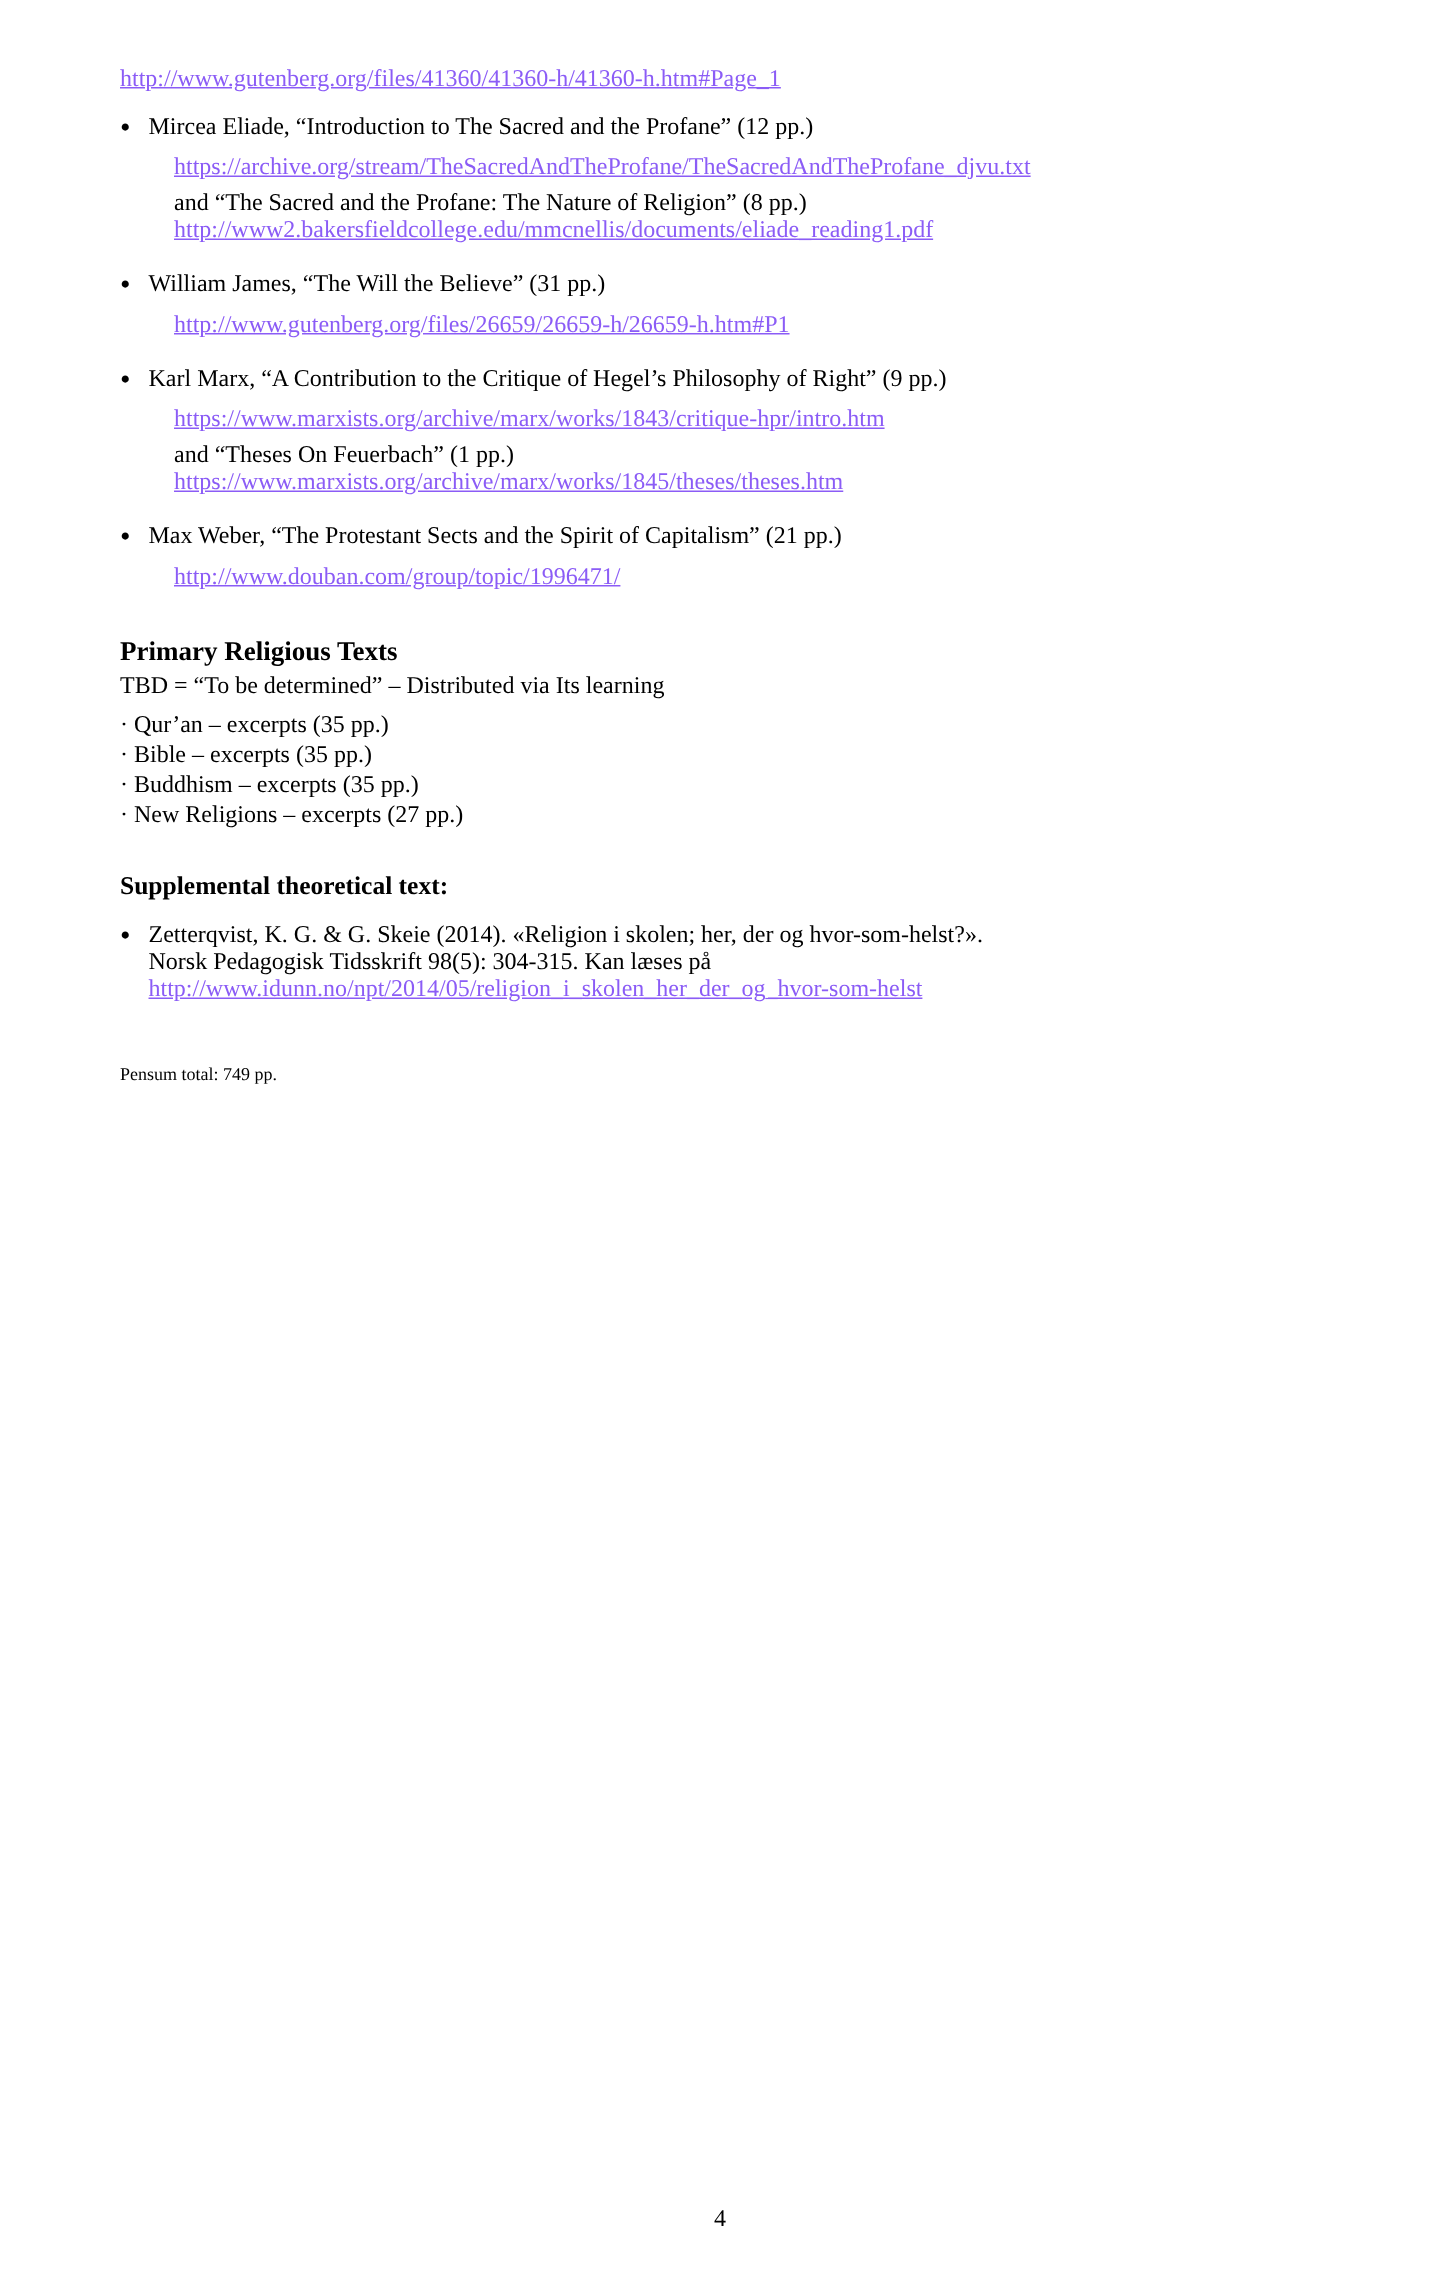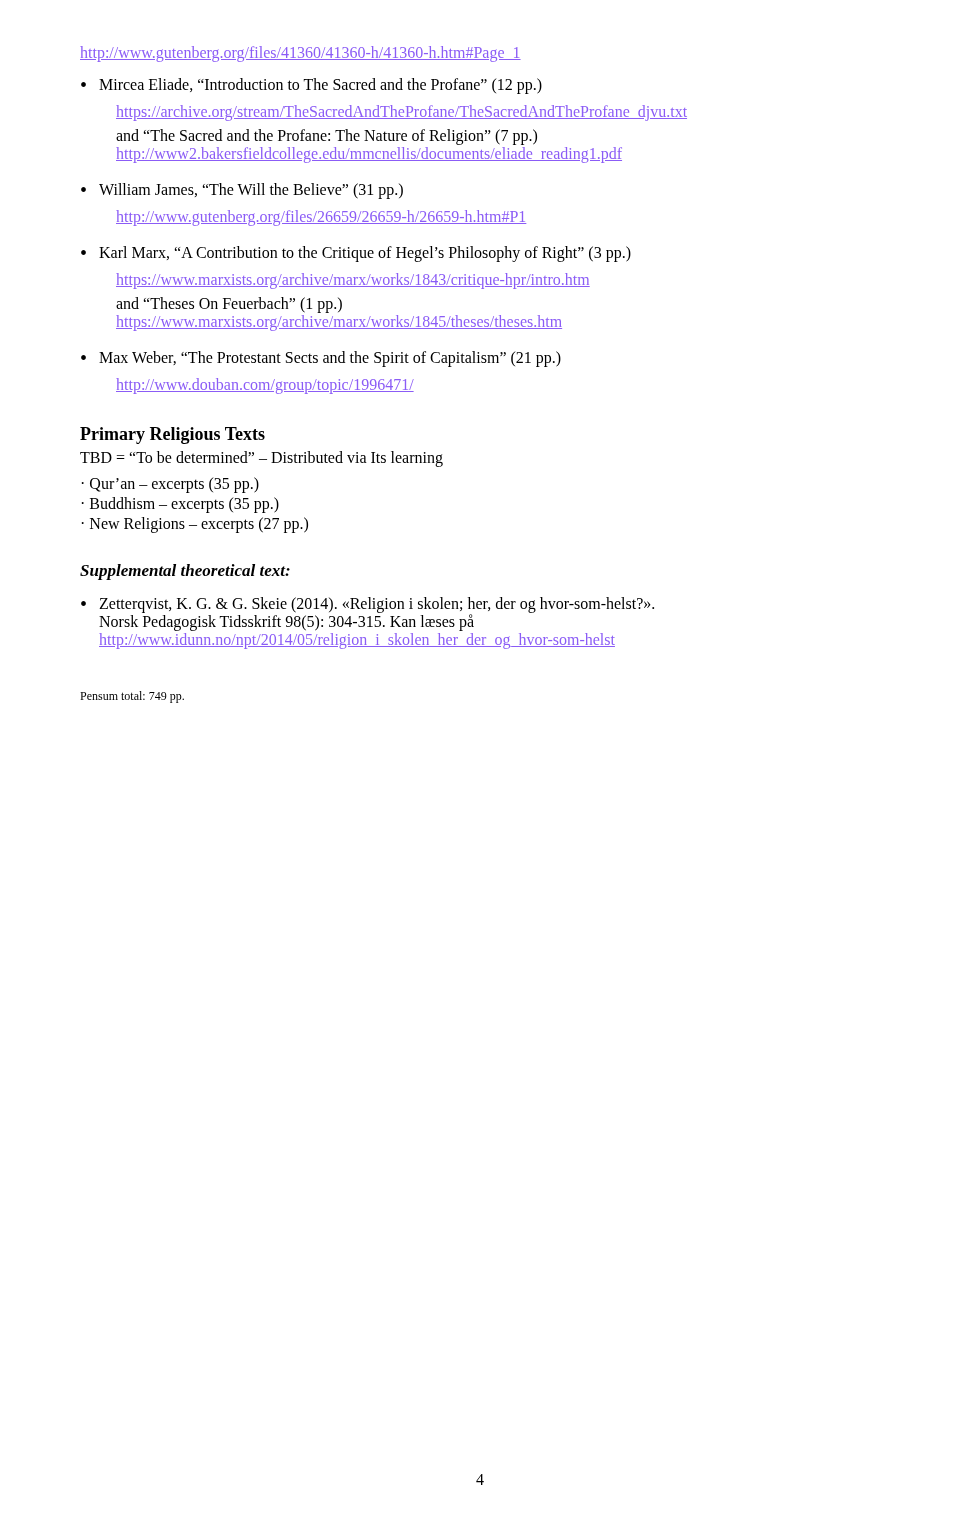--- a/index.html
+++ b/index.html
@@ -77,21 +77,20 @@
 
     .supplemental-section {
       margin-top: 28px;
       margin-bottom: 18px;
     }
 
     .supplemental-section .heading {
       font-weight: bold;
       font-size: 17px;
       margin-bottom: 14px;
-      font-style: italic;
     }
 
     .pensum-total {
       margin-top: 40px;
       font-size: 12px;
     }
 
     .page-number {
       position: absolute;
       bottom: 30px;
@@ -117,21 +116,21 @@
     <div class="bullet-item">
       <span class="bullet-dot">•</span>
       <div class="bullet-text">
         <span>Mircea Eliade, “Introduction to The Sacred and the Profane” (12 pp.)</span>
       </div>
     </div>
     <div class="indented">
       <a class="link" href="#">https://archive.org/stream/TheSacredAndTheProfane/TheSacredAndTheProfane_djvu.txt</a>
       <br>
       <span style="margin-top:6px; display:inline-block;">
-        and “The Sacred and the Profane: The Nature of Religion” (7 pp.)
+        and “The Sacred and the Profane: The Nature of Religion” (8 pp.)
       </span>
       <br>
       <a class="link" href="#">http://www2.bakersfieldcollege.edu/mmcnellis/documents/eliade_reading1.pdf</a>
     </div>
   </div>
 
   <div class="bullet-section">
     <div class="bullet-item">
       <span class="bullet-dot">•</span>
       <div class="bullet-text">
@@ -140,21 +139,21 @@
     </div>
     <div class="indented">
       <a class="link" href="#">http://www.gutenberg.org/files/26659/26659-h/26659-h.htm#P1</a>
     </div>
   </div>
 
   <div class="bullet-section">
     <div class="bullet-item">
       <span class="bullet-dot">•</span>
       <div class="bullet-text">
-        <span>Karl Marx, “A Contribution to the Critique of Hegel’s Philosophy of Right” (3 pp.)</span>
+        <span>Karl Marx, “A Contribution to the Critique of Hegel’s Philosophy of Right” (9 pp.)</span>
       </div>
     </div>
     <div class="indented">
       <a class="link" href="#">https://www.marxists.org/archive/marx/works/1843/critique-hpr/intro.htm</a>
       <br>
       <span style="margin-top:6px; display:inline-block;">
         and “Theses On Feuerbach” (1 pp.)
       </span>
       <br>
       <a class="link" href="#">https://www.marxists.org/archive/marx/works/1845/theses/theses.htm</a>
@@ -173,20 +172,21 @@
     </div>
   </div>
 
   <div class="primary-texts-block">
     <div class="heading">Primary Religious Texts</div>
     <div class="subtext">
       <strong>TBD</strong><span> = “To be determined” – Distributed </span><strong>via Its learning</strong>
     </div>
     <div>
       <div class="dot-list-item">· Qur’an – excerpts (35 pp.)</div>
+      <div class="dot-list-item">· Bible – excerpts (35 pp.)</div>
       <div class="dot-list-item">· Buddhism – excerpts (35 pp.)</div>
       <div class="dot-list-item">· New Religions – excerpts (27 pp.)</div>
     </div>
   </div>
 
   <div class="supplemental-section">
     <div class="heading">Supplemental theoretical text:</div>
     <div class="bullet-item" style="margin-top:10px;">
       <span class="bullet-dot">•</span>
       <div class="bullet-text">

